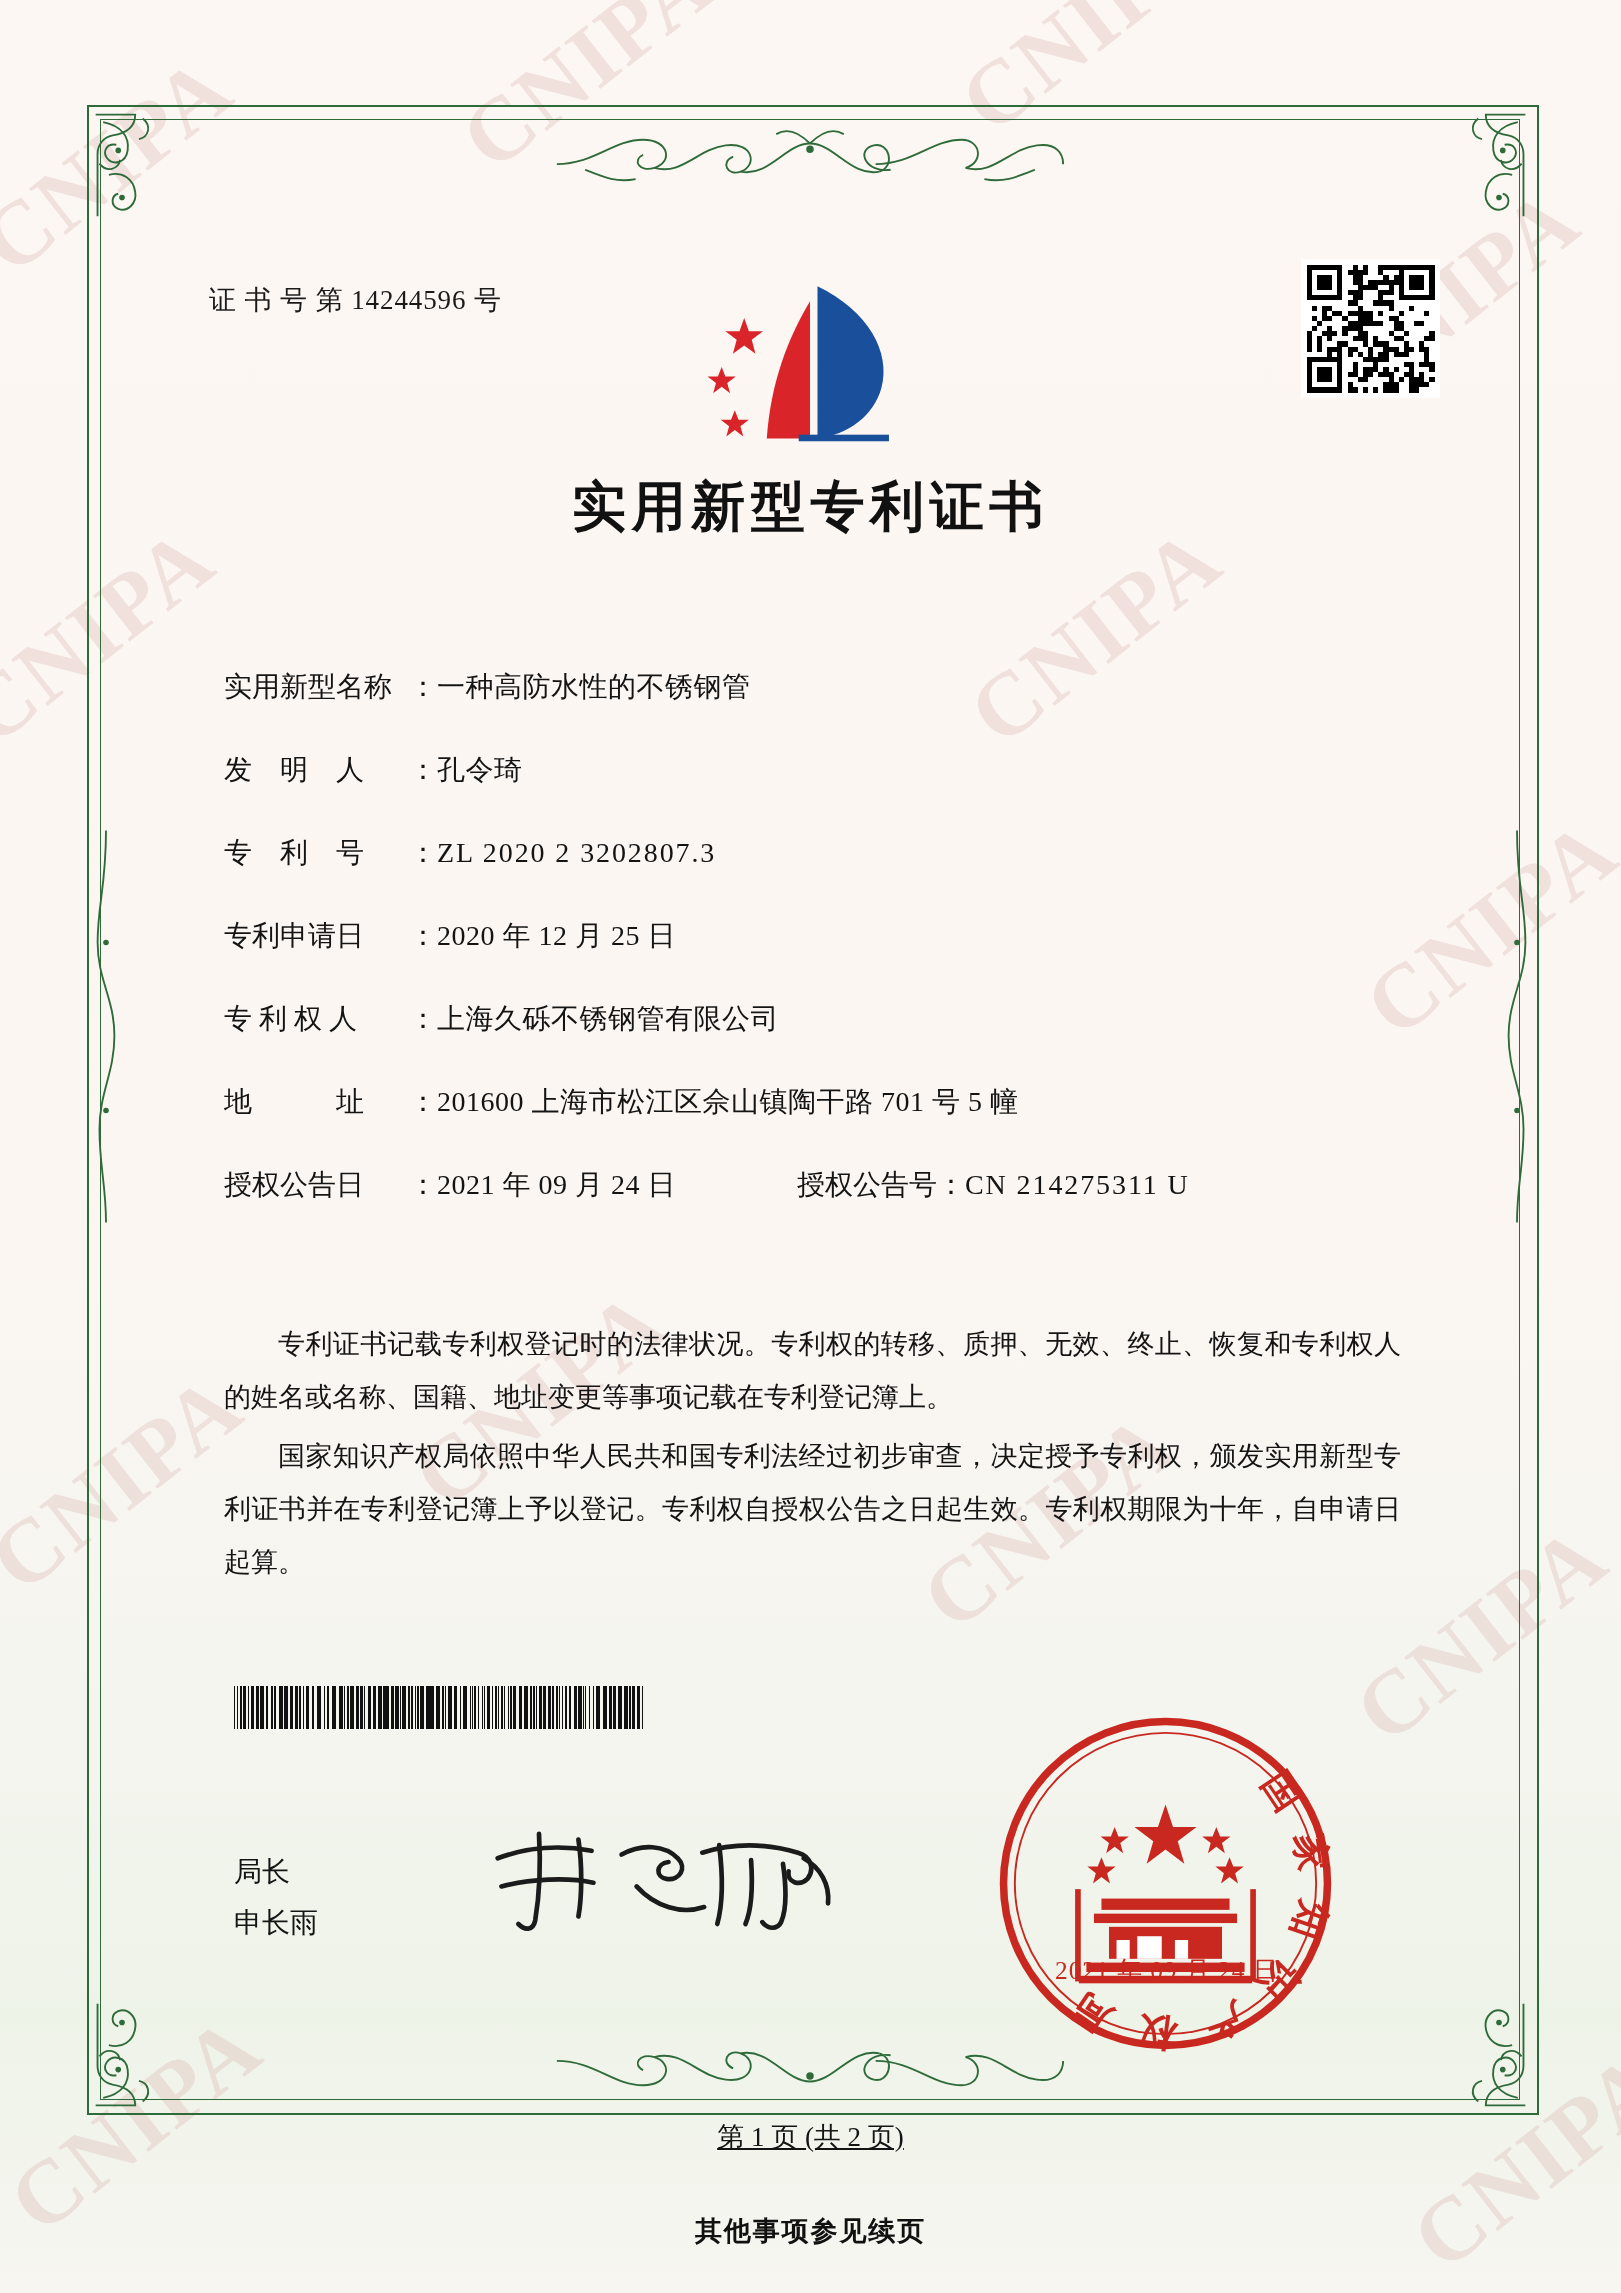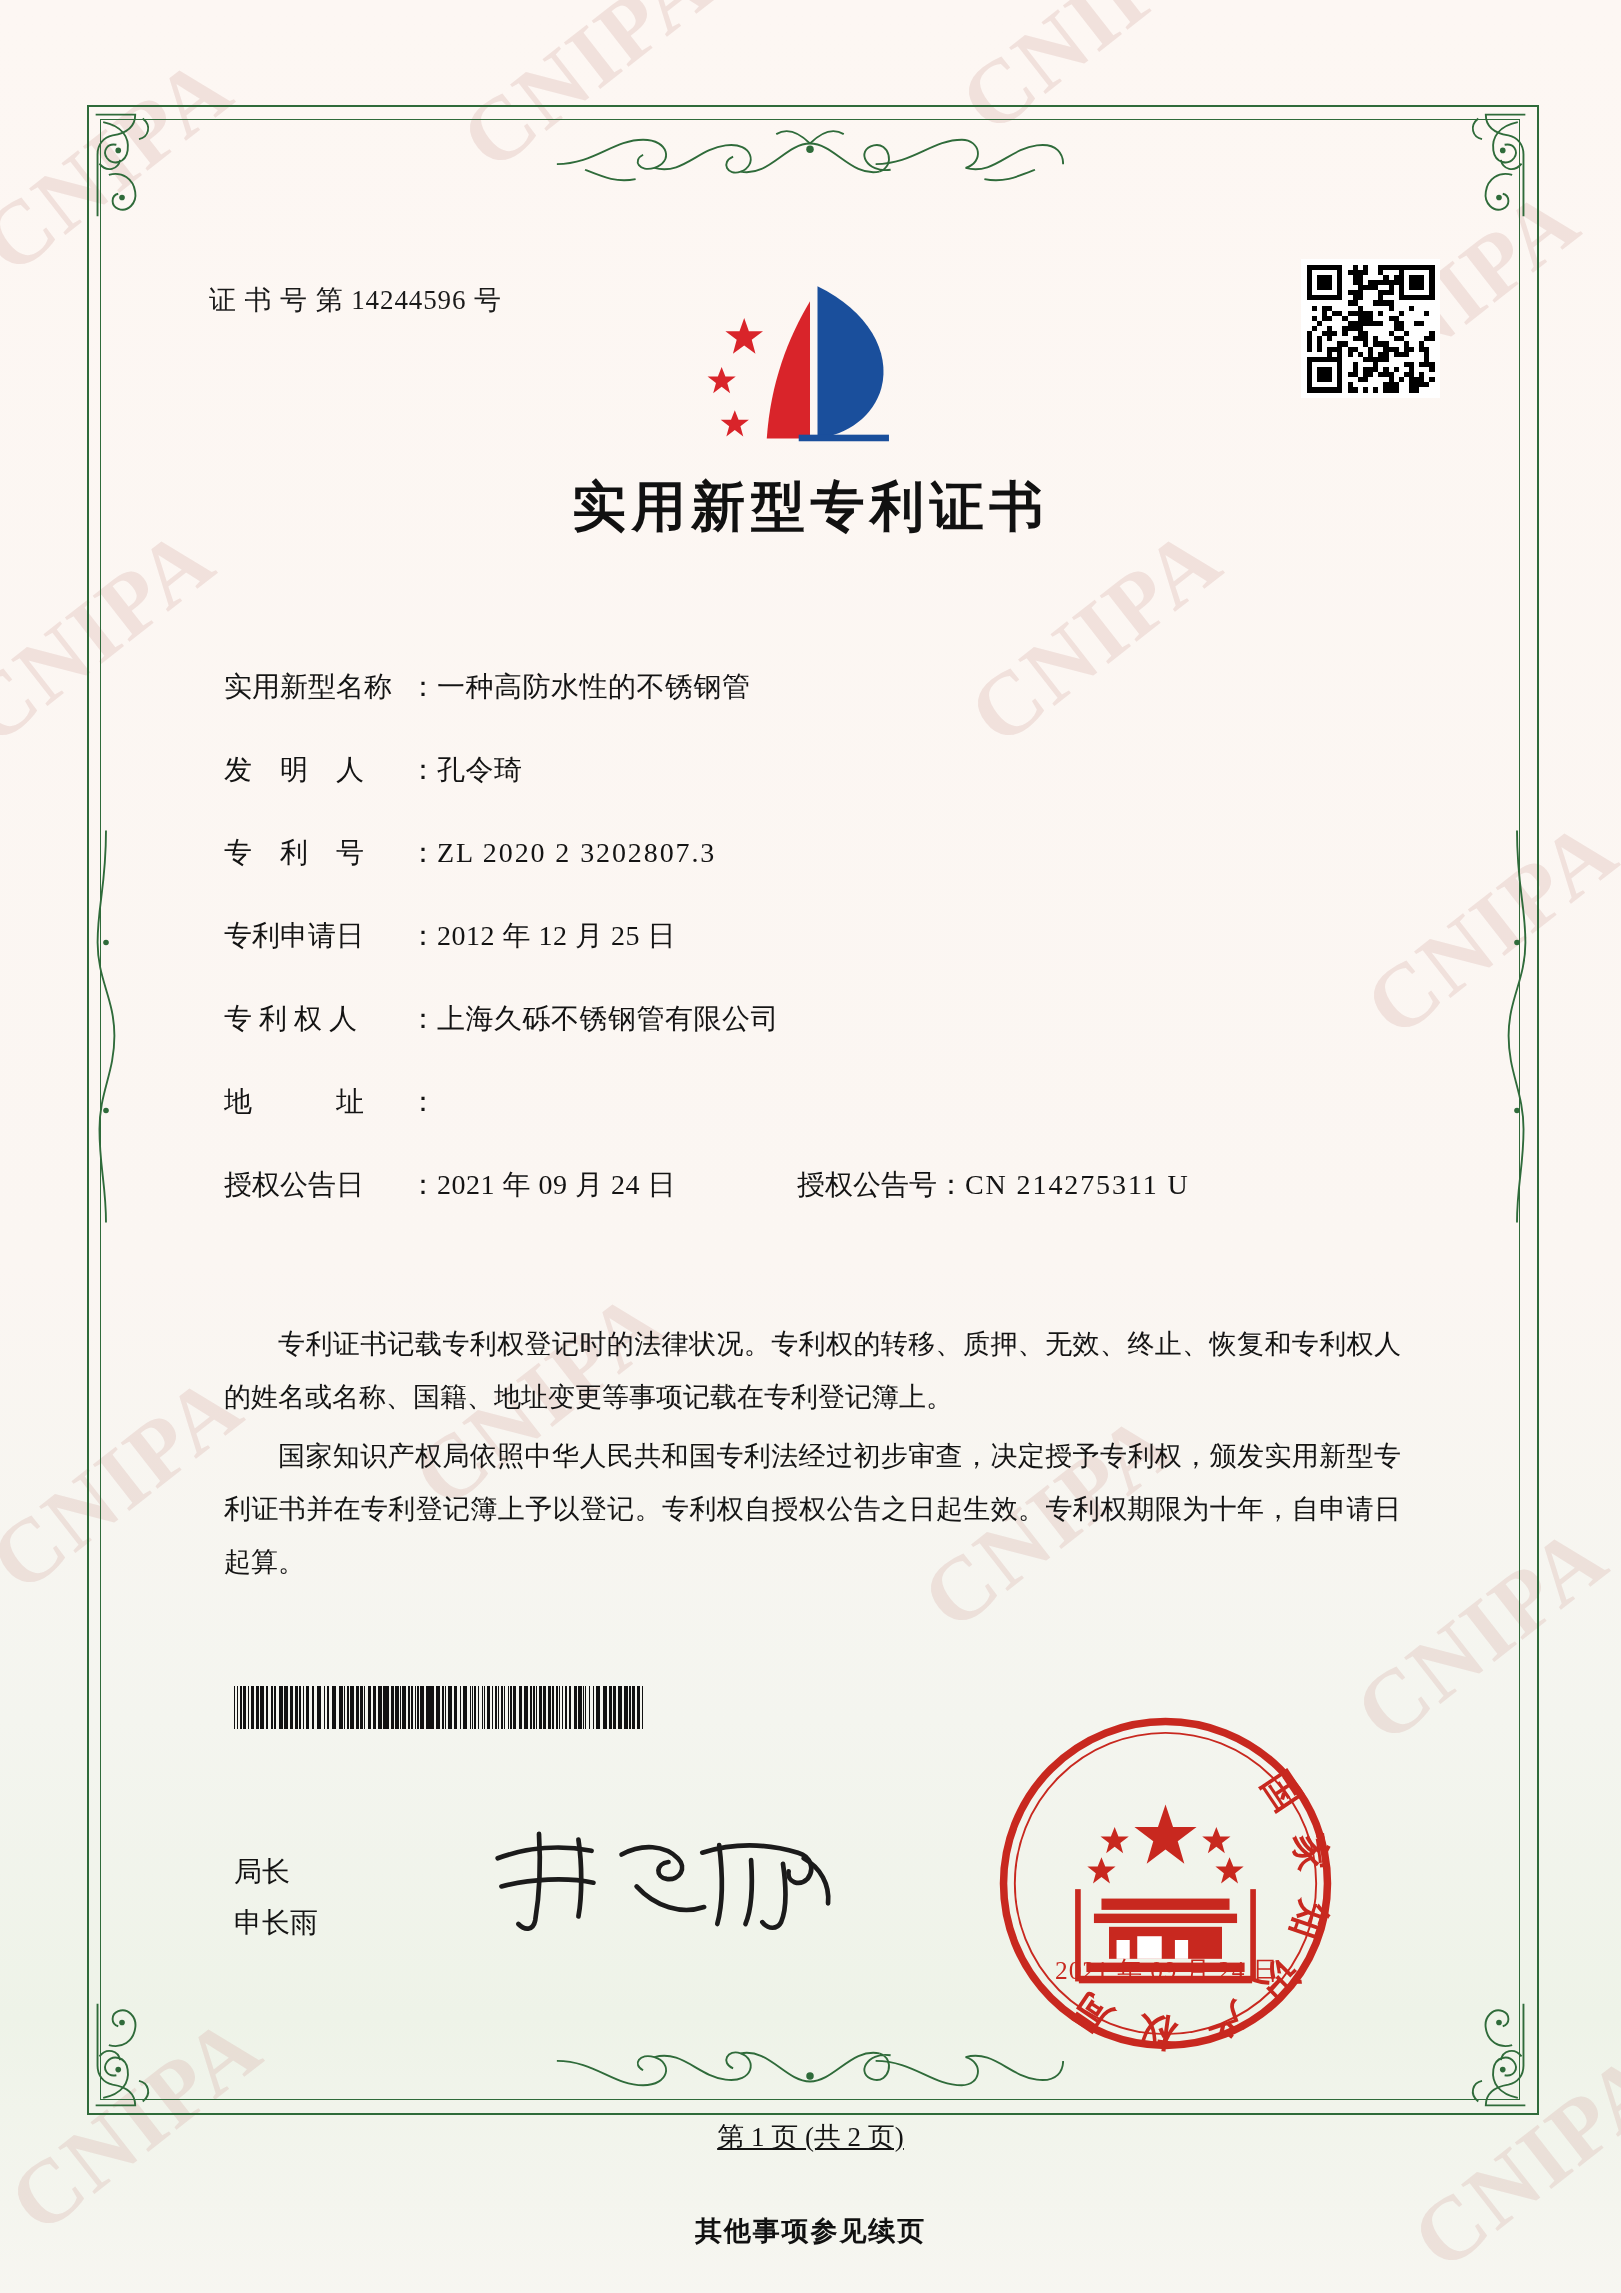--- a/index.html
+++ b/index.html
@@ -1037,30 +1037,31 @@
       <span class="field-value">孔令琦</span>
     </div>
     <div class="field-row">
       <span class="field-label">专　利　号</span>
       <span>：</span>
       <span class="field-value mono-ish">ZL 2020 2 3202807.3</span>
     </div>
     <div class="field-row">
       <span class="field-label">专利申请日</span>
       <span>：</span>
-      <span class="field-value">2012 年 12 月 25 日</span>
+      <span class="field-value">2020 年 12 月 25 日</span>
     </div>
     <div class="field-row">
       <span class="field-label">专 利 权 人</span>
       <span>：</span>
       <span class="field-value">上海久砾不锈钢管有限公司</span>
     </div>
     <div class="field-row">
       <span class="field-label">地　　　址</span>
       <span>：</span>
+      <span class="field-value">201600 上海市松江区佘山镇陶干路 701 号 5 幢</span>
     </div>
     <div class="field-row">
       <span class="row-inline">
         <span class="field-label">授权公告日</span>
         <span>：</span>
         <span class="field-value">2021 年 09 月 24 日</span>
       </span>
       <span class="gap-col"></span>
       <span class="row-inline">
         <span>授权公告号</span>

